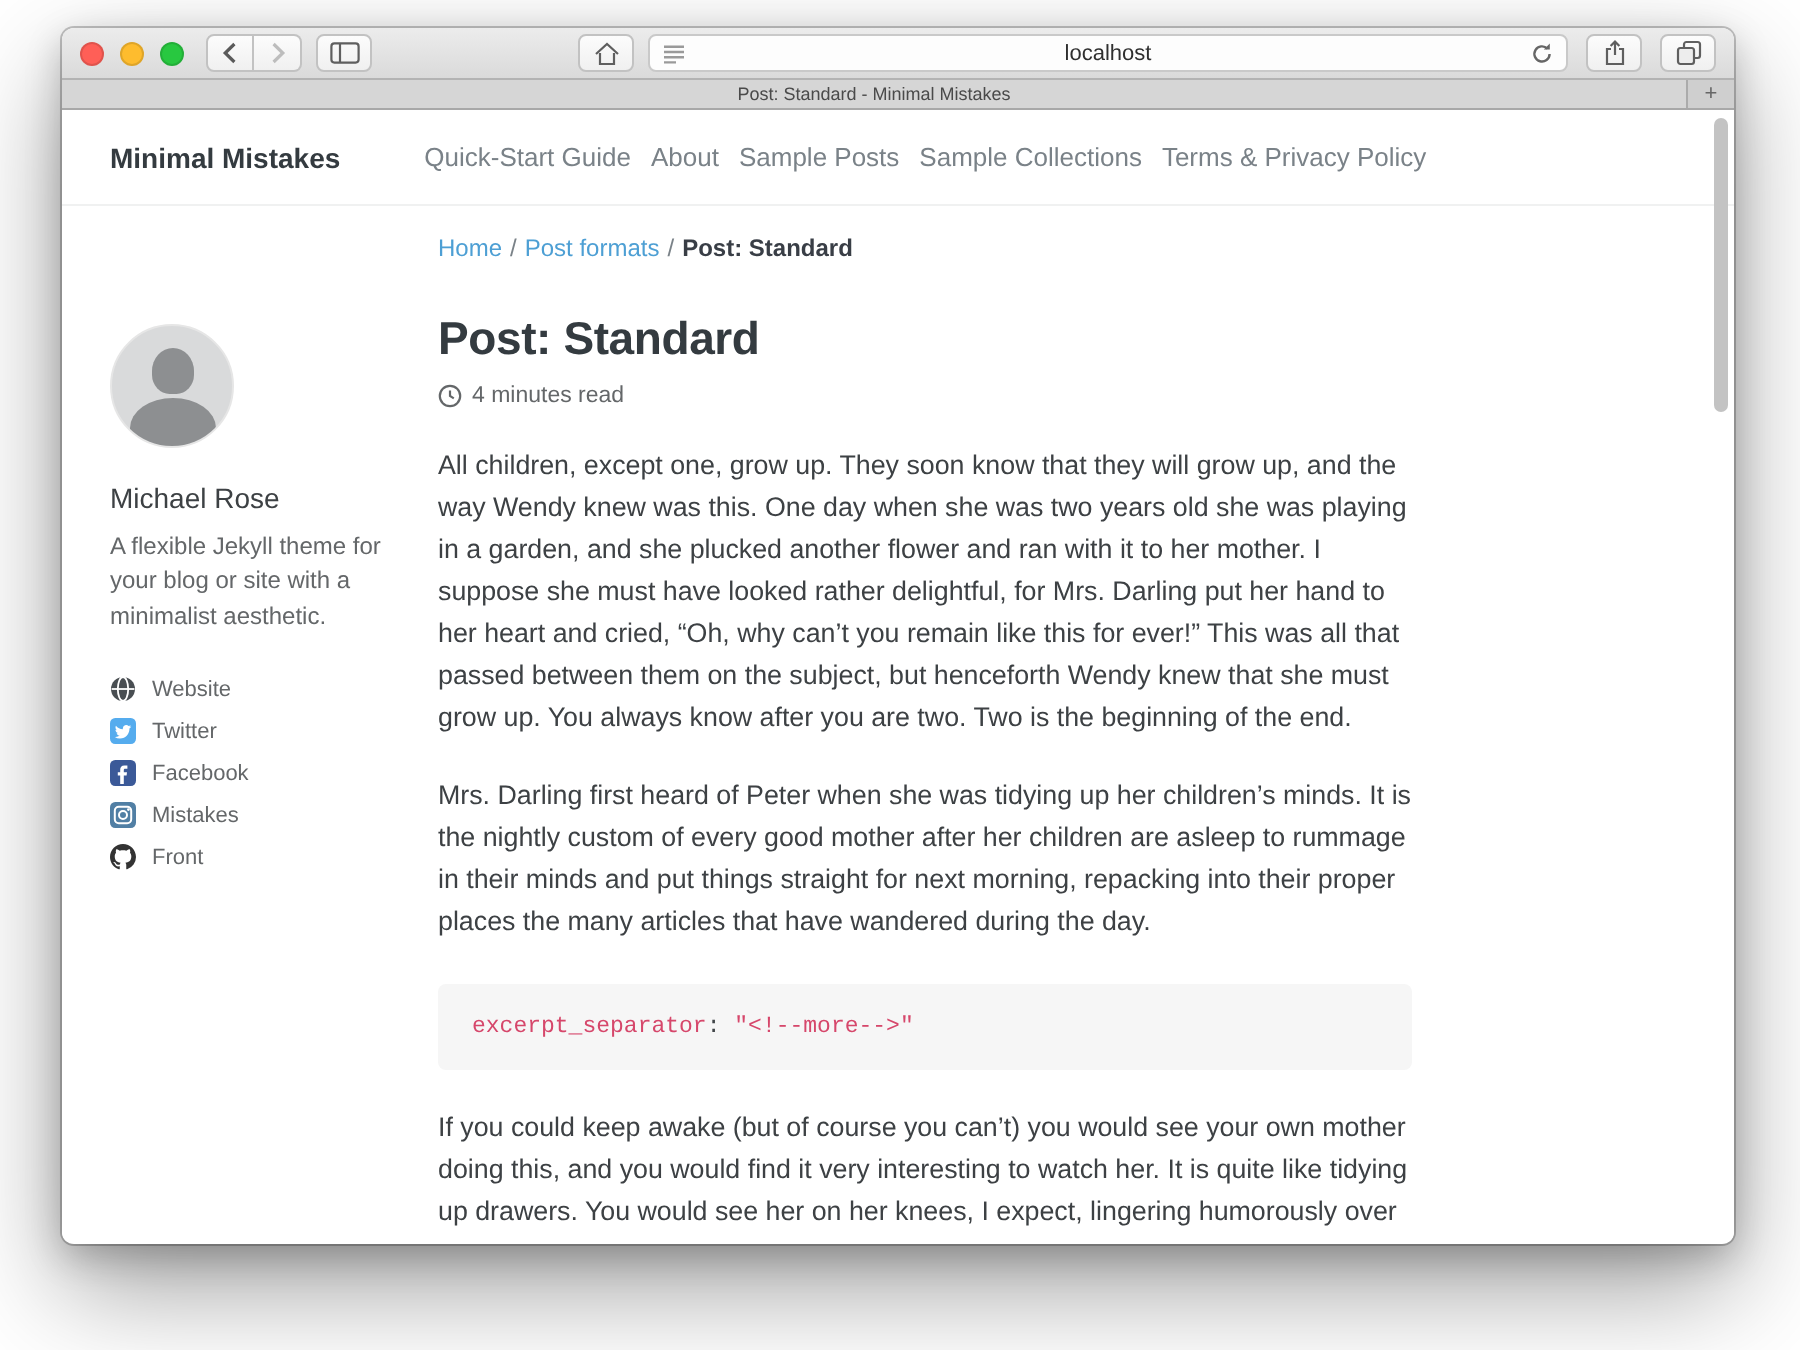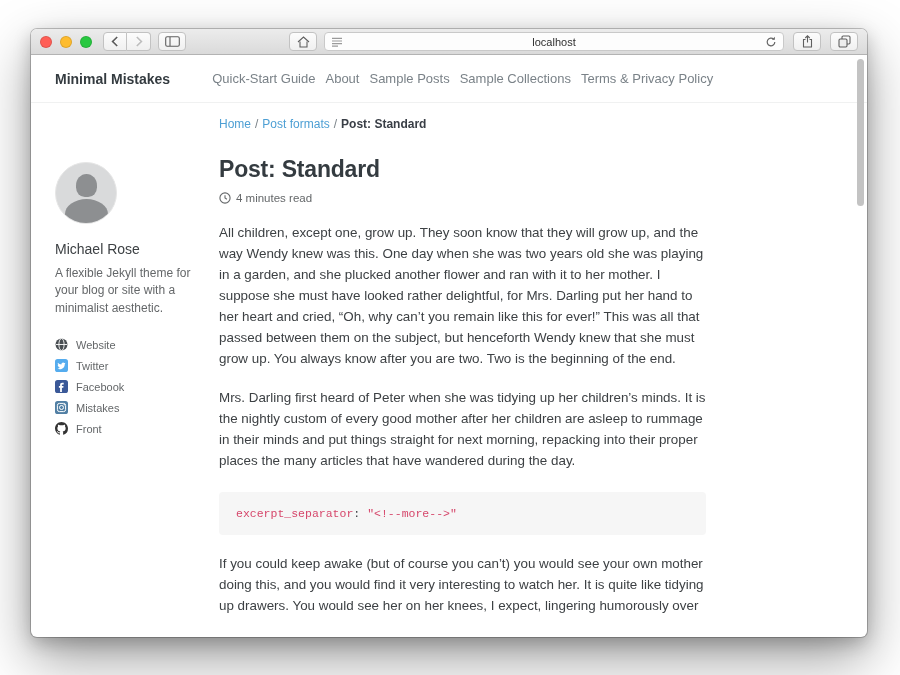--- a/index.html
+++ b/index.html
@@ -1,21 +1,21 @@
 <!DOCTYPE html>
 <html style="--link-blue: #4d9fd4; --code-red: #d6476b; --twitter-blue: #55acee; --facebook-blue: #3b5998; --instagram-blue: #517fa4; --github-dark: #333333; --light-red: #ff5f57; --light-yellow: #febc2e; --light-green: #28c840;"><head>
 <meta charset="utf-8">
 <style>
   * { margin:0; padding:0; box-sizing:border-box; }
   html,body { width:900px; height:675px; background:#fff; overflow:hidden;
     font-family:"Liberation Sans","DejaVu Sans",sans-serif; }
 
   
   .window {
-    position:absolute; left:31px; top:29px; width:836px; height:608px;
+    position:absolute; left:31px; top:14px; width:836px; height:608px;
     border-radius:6px; overflow:hidden; background:#fff;
     box-shadow:0 0 0 1px rgba(0,0,0,.22), 0 22px 55px rgba(0,0,0,.38), 0 6px 18px rgba(0,0,0,.22);
   }
 
   
   .titlebar {
     height:26px; display:flex; align-items:center; gap:7px; padding:0 9px;
     background:linear-gradient(#ececec,#dadada); border-bottom:1px solid #b3b3b3;
   }
   .lights { display:flex; gap:8px; margin-right:4px; }
@@ -160,20 +160,26 @@
         </svg>
     </span>
     <span class="tb-btn tabs-btn">
       <svg width="13" height="13" viewBox="0 0 13 13">
           <rect x="4" y="1" width="8" height="8" rx="1.2" fill="none" stroke="#5f5f5f" stroke-width="1.1"></rect>
           <rect x="1" y="4" width="8" height="8" rx="1.2" fill="#ededed" stroke="#5f5f5f" stroke-width="1.1"></rect>
         </svg>
     </span>
   </div>
 
+  <div class="tabbar">
+    <div class="tab">
+      <span class="tab-title">Post: Standard - Minimal Mistakes</span>
+    </div>
+    <div class="newtab">+</div>
+  </div>
 
   <div class="viewport">
     <div class="scroll-thumb"></div>
 
     <div class="masthead">
       <span class="site-title">Minimal Mistakes</span>
       <nav class="nav">
         <a href="#">Quick-Start Guide</a>
         <a href="#">About</a>
         <a href="#">Sample Posts</a>

